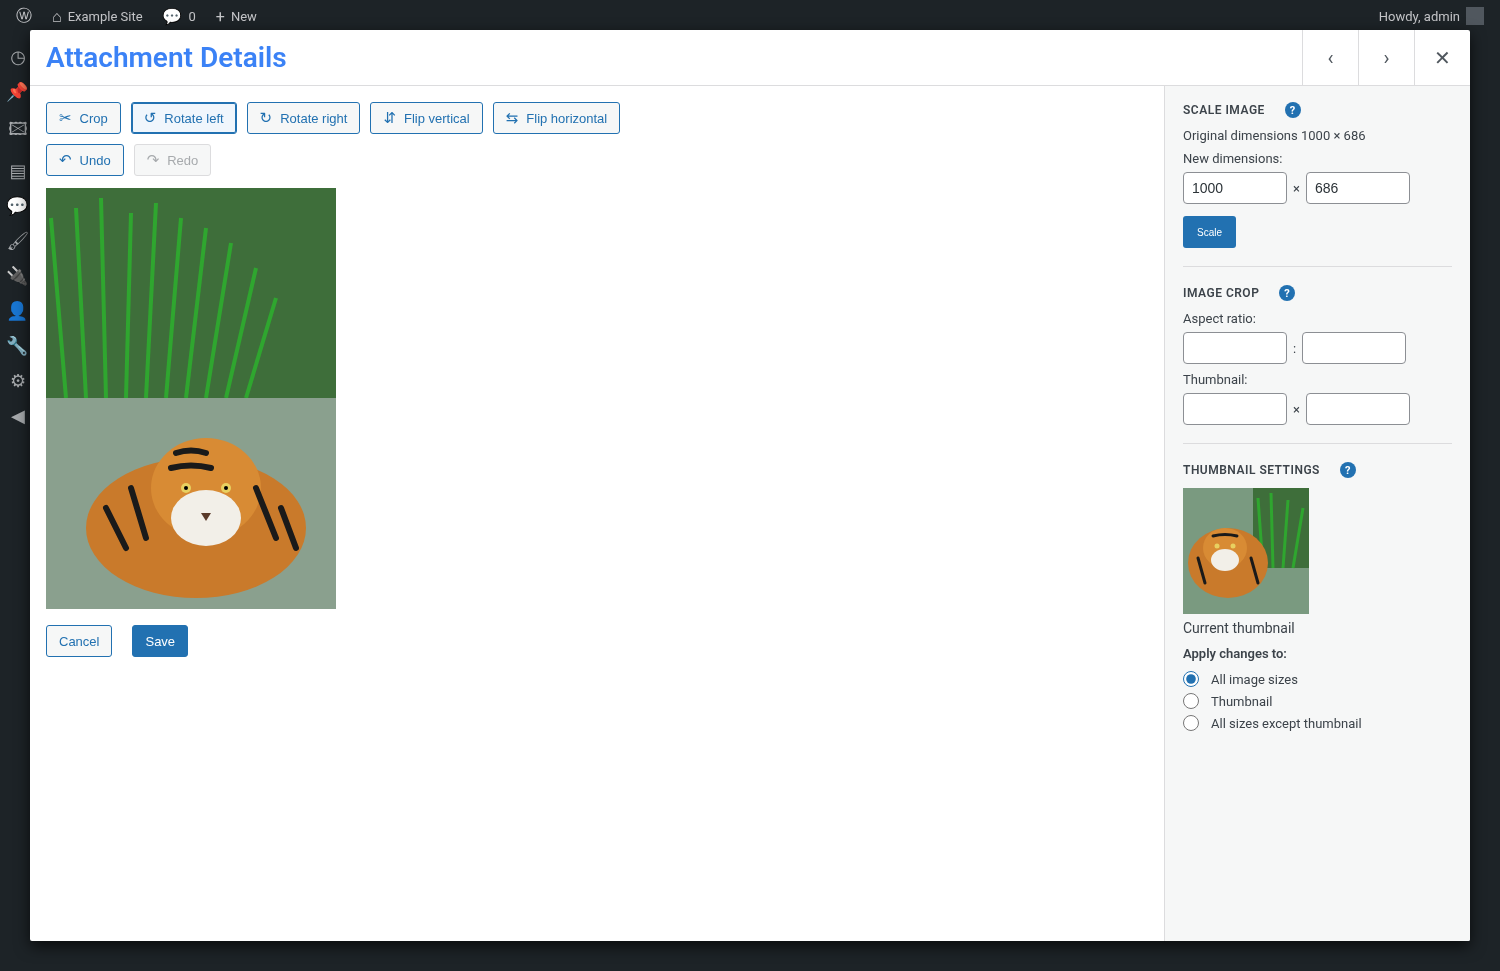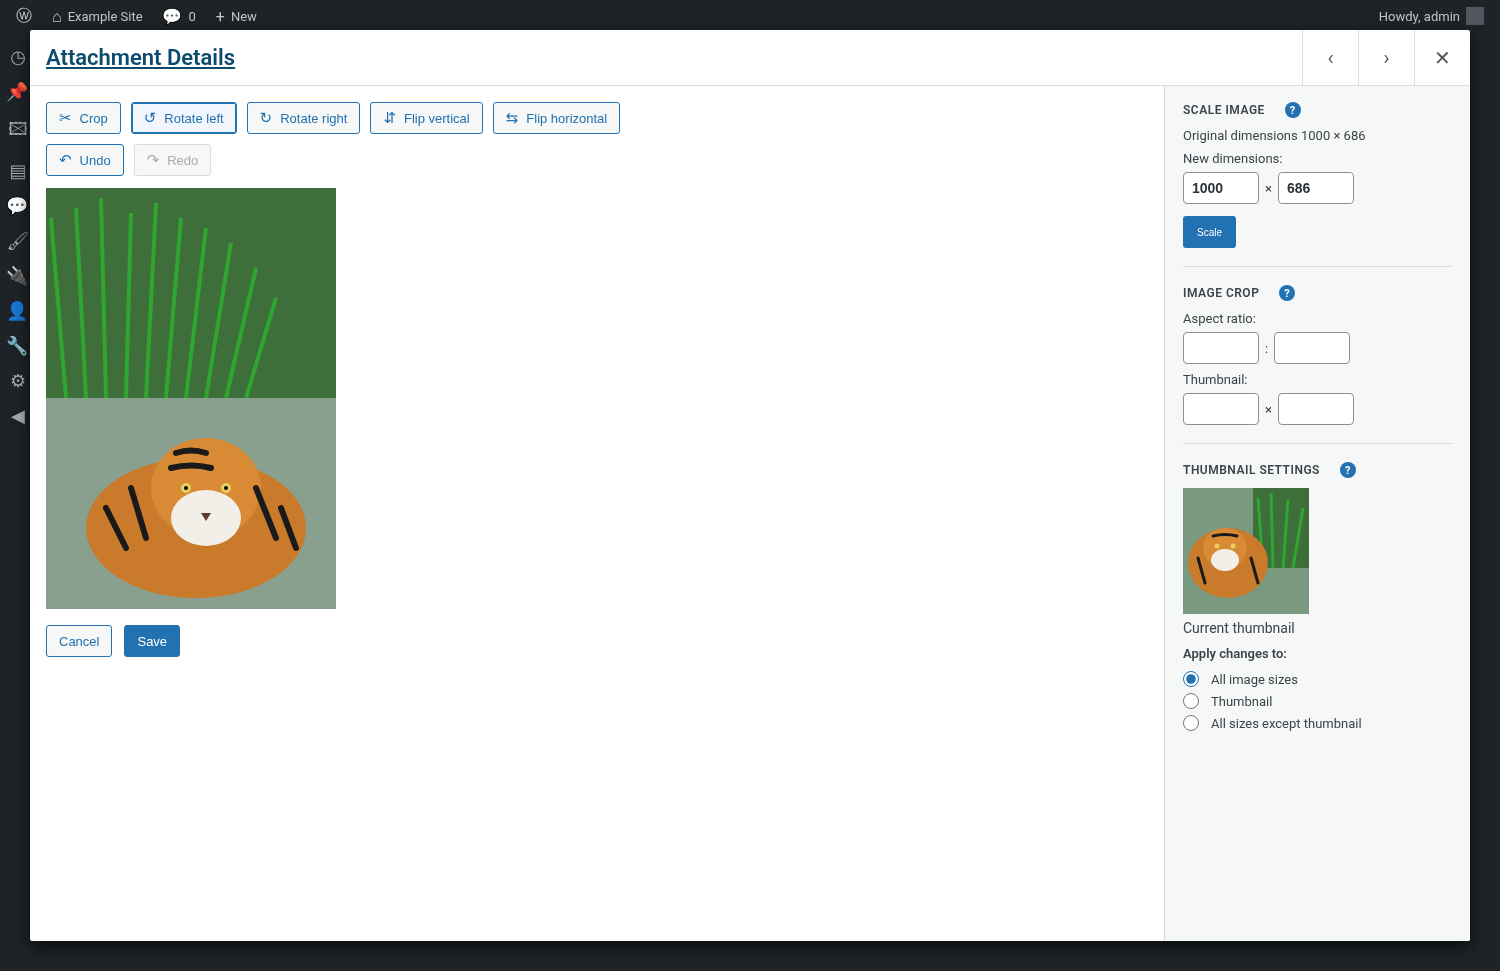--- a/index.html
+++ b/index.html
@@ -62,25 +62,24 @@
     overflow: hidden;
   }
   .modal-header {
     height: 56px;
     border-bottom: 1px solid #dcdcde;
     display: flex;
     align-items: center;
     padding-left: 16px;
   }
   .modal-title {
-    font-size: 22px;
+    font-size: 28px;
     font-weight: 600;
-    color: #0c4a6e;
+    color: #3b82f6;
     flex: 1;
-    text-decoration: underline;
   }
   .modal-nav-btn {
     width: 56px;
     height: 56px;
     border-left: 1px solid #dcdcde;
     display: flex;
     align-items: center;
     justify-content: center;
     font-size: 20px;
     color: #50575e;
@@ -140,21 +139,21 @@
     width: 290px;
     height: 421px;
     position: relative;
     overflow: hidden;
   }
   .image-wrap svg { width: 100%; height: 100%; display: block; }
 
   .footer-actions {
     margin-top: 16px;
     display: flex;
-    gap: 12px;
+    gap: 20px;
   }
 
   
   .settings-pane {
     width: 306px;
     background: #f6f7f7;
     border-left: 1px solid #dcdcde;
     padding: 16px 18px;
     overflow: auto;
     font-size: 13px;
@@ -183,29 +182,28 @@
     border-radius: 50%;
     font-size: 11px;
     display: inline-flex;
     align-items: center;
     justify-content: center;
     font-weight: bold;
   }
   .field-label { margin: 8px 0 6px; }
   .dim-row { display: flex; align-items: center; gap: 6px; }
   .dim-input {
-    width: 76px;
+    width: 104px;
     height: 32px;
     border: 1px solid #8c8f94;
     border-radius: 4px;
     padding: 0 8px;
     font-size: 14px;
     background: #fff;
     color: #2c3338;
-    font-weight: bold;
   }
   .scale-btn {
     margin-top: 12px;
     display: inline-flex;
     align-items: center;
     padding: 0 14px;
     height: 32px;
     background: #2271b1;
     color: #fff;
     border: none;

